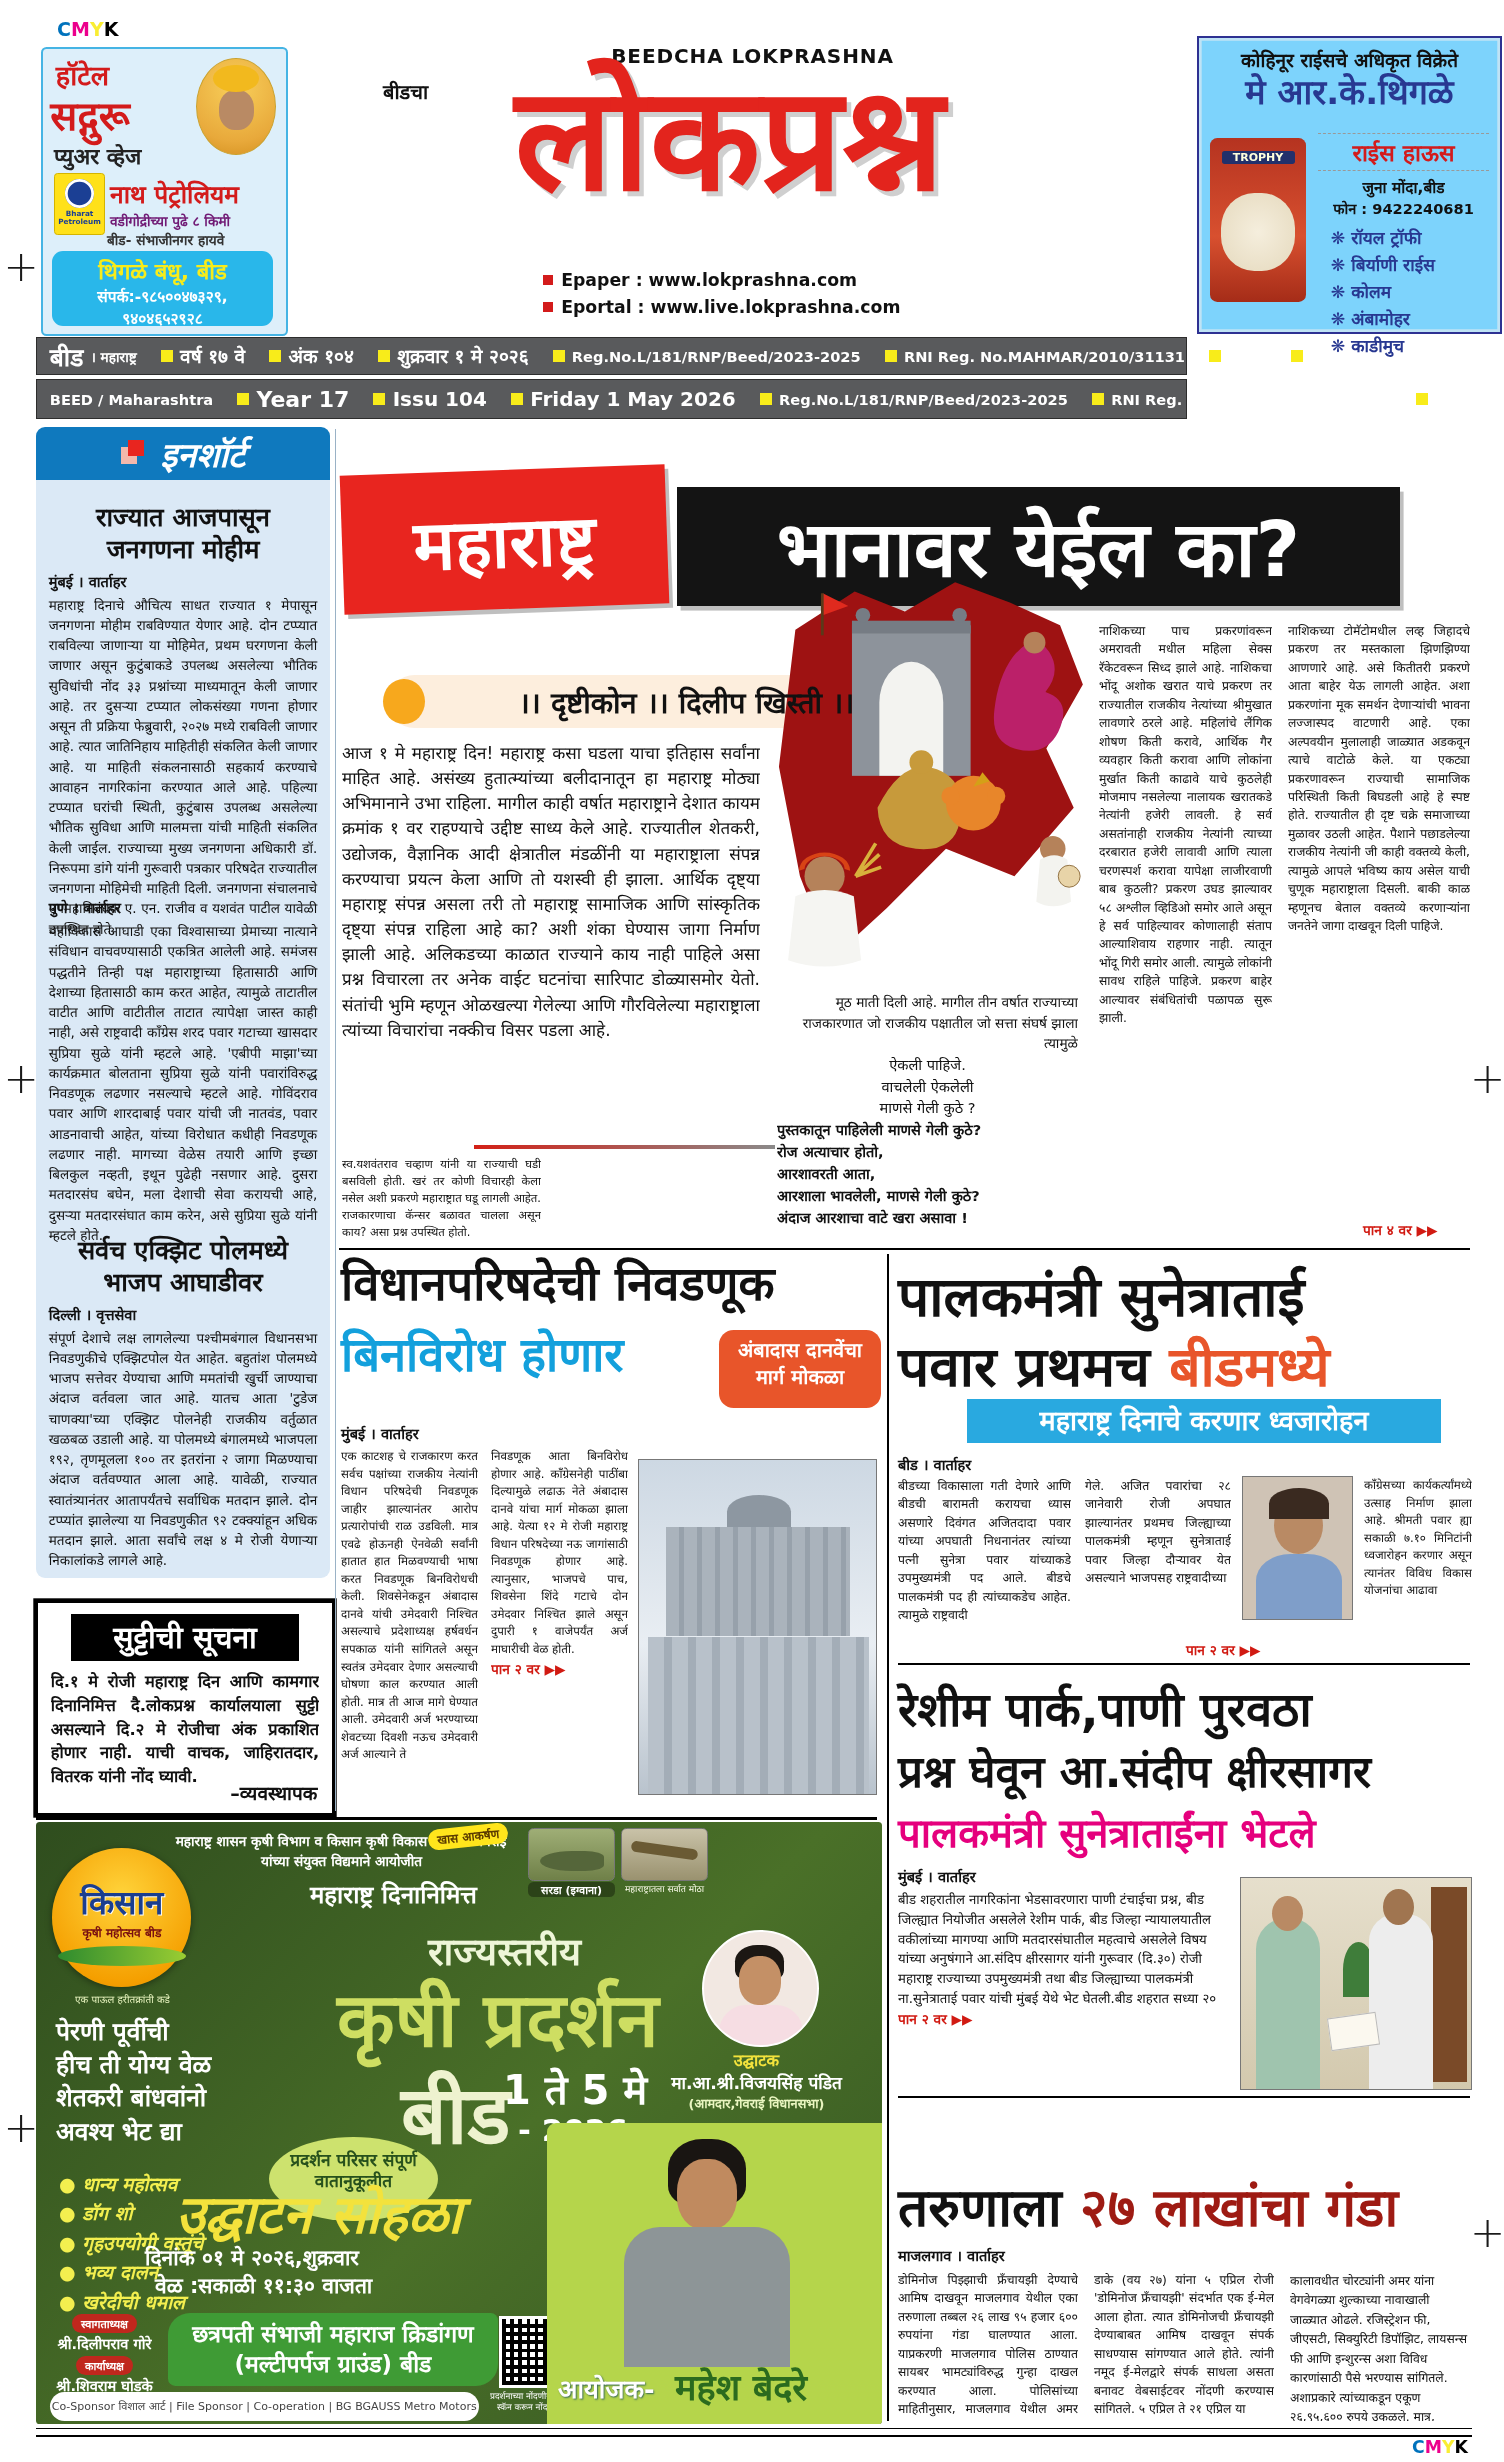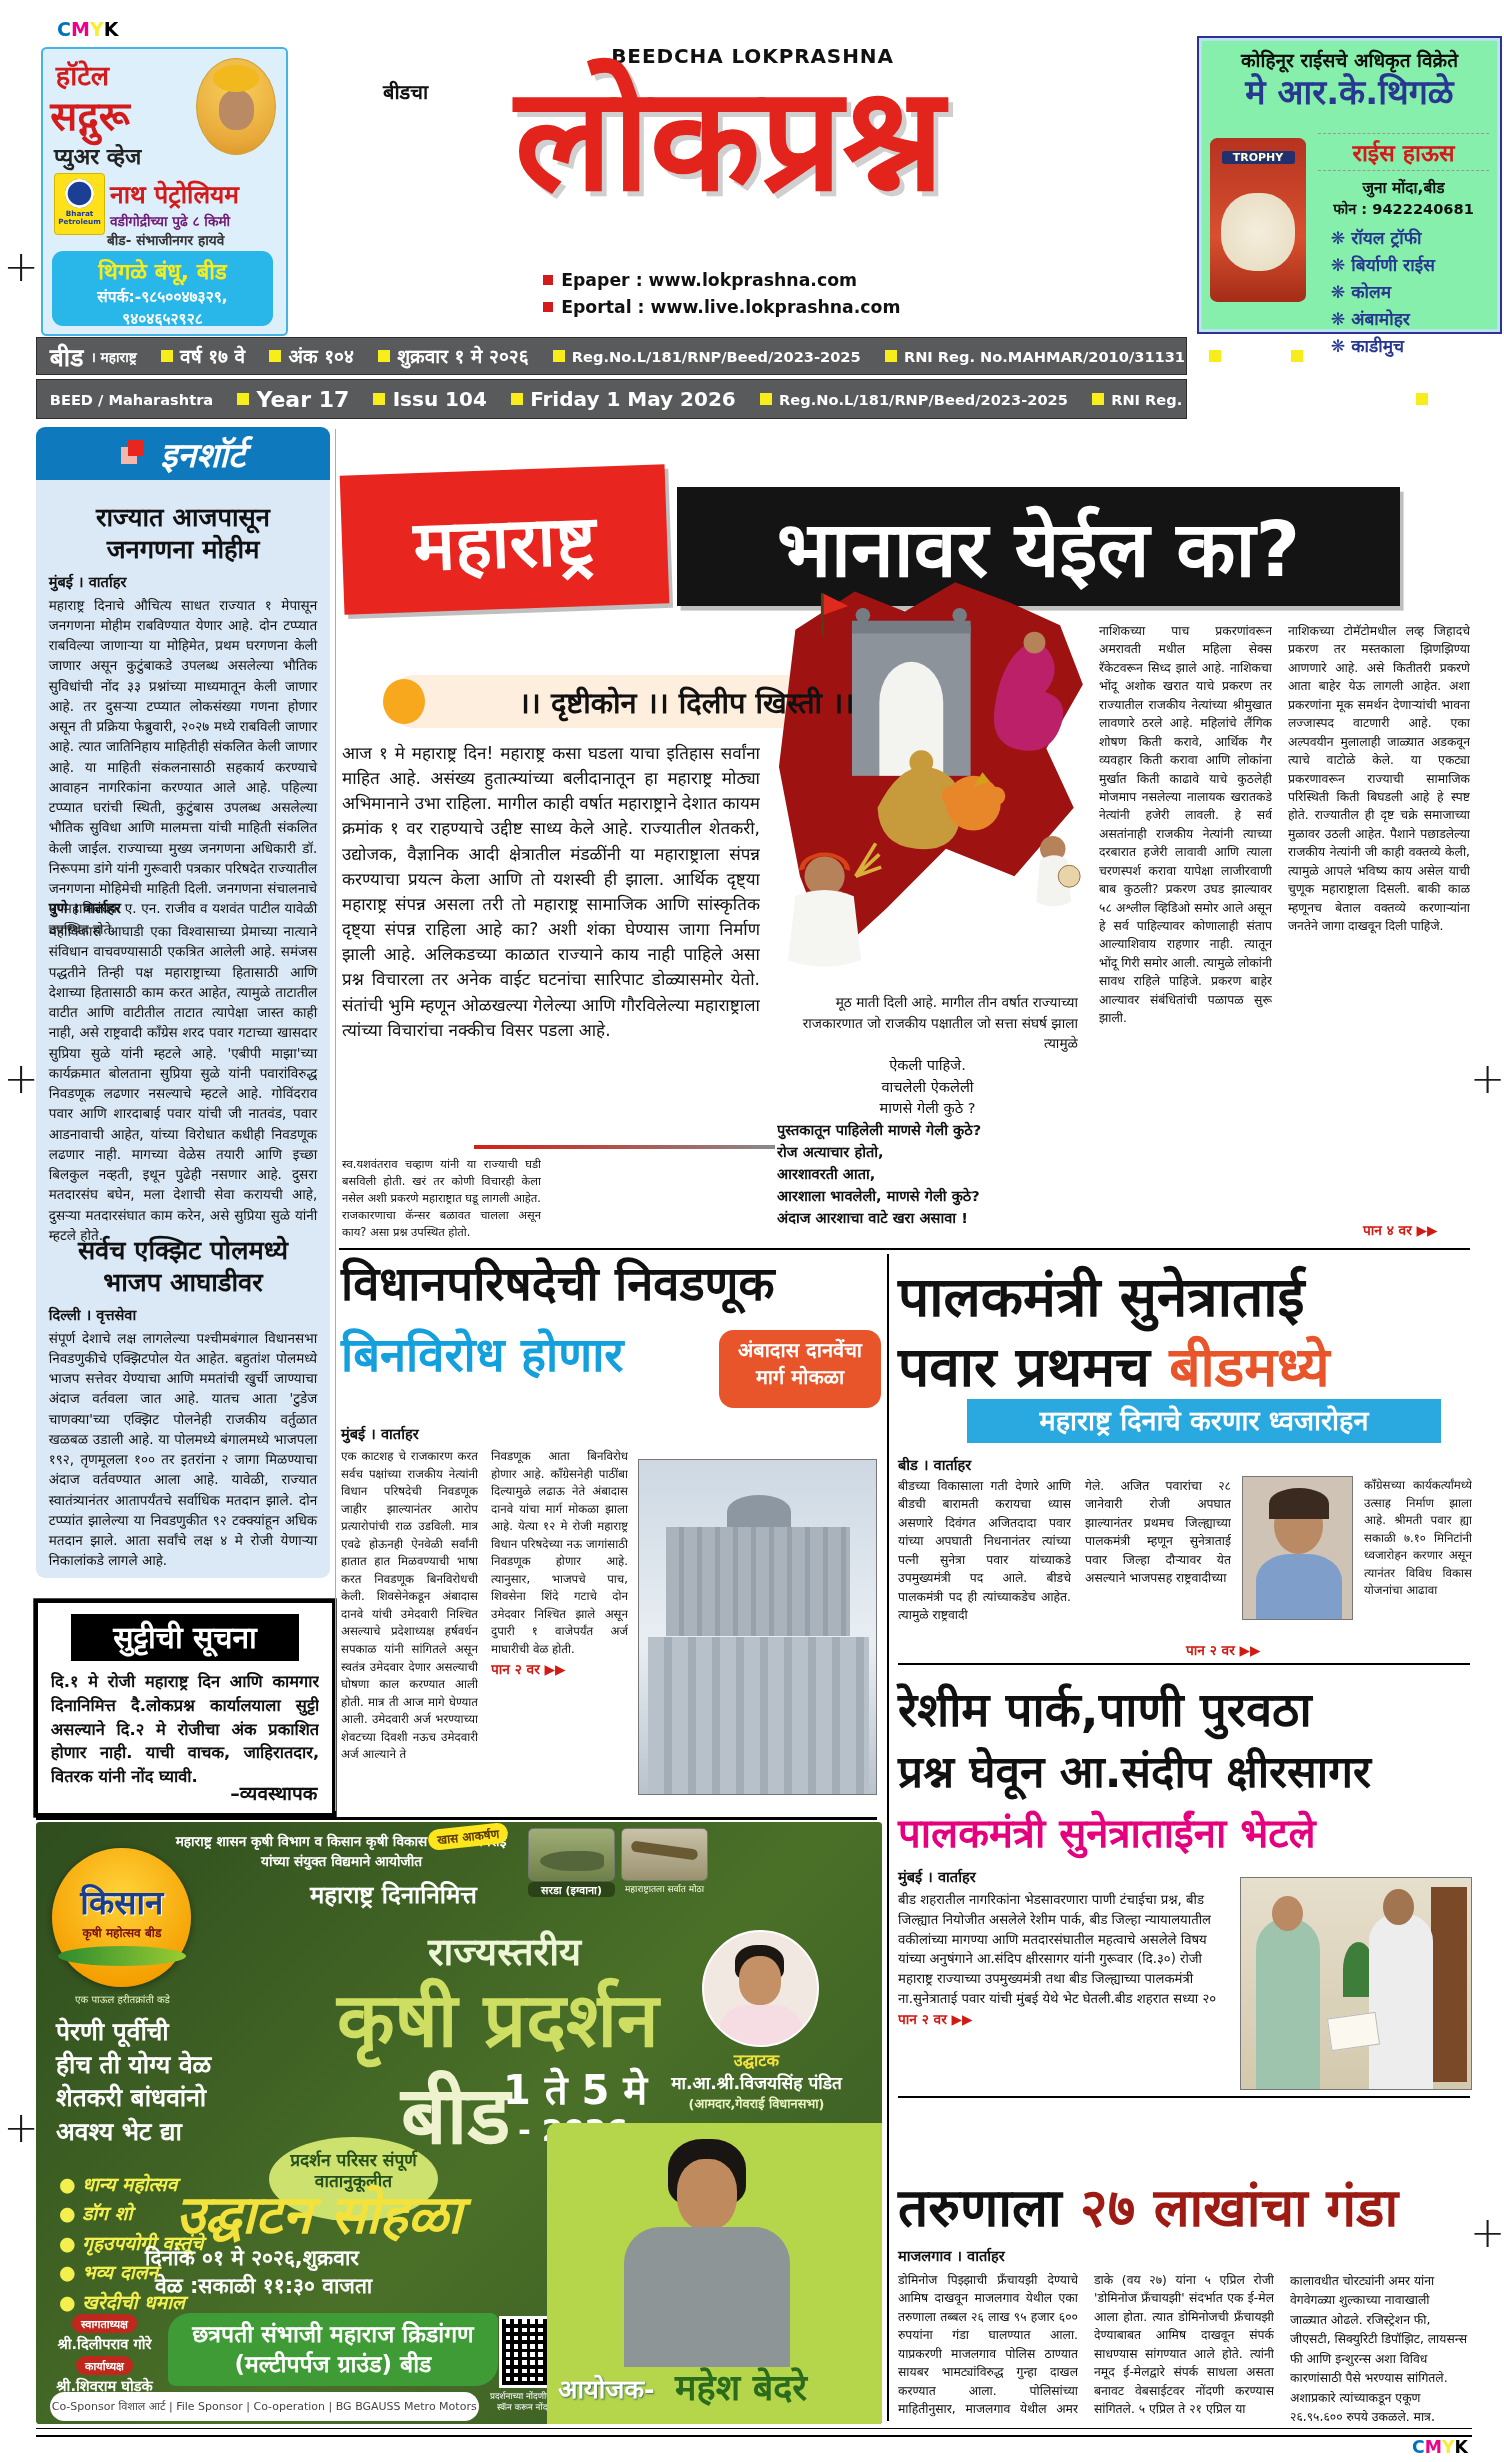--- a/index.html
+++ b/index.html
@@ -6,21 +6,21 @@
   body{font-family:"DejaVu Sans",sans-serif;color:#111;}
   #page{position:relative;width:1505px;height:2462px;background:#fff;overflow:hidden;}
   .abs{position:absolute;}
   .b{font-weight:bold;}
   .ctr{text-align:center;}
   .j{text-align:justify;overflow:hidden;}
   .small{font-size:12.3px;line-height:1.5;}
   .plus{font-size:42px;font-weight:200;color:#1a1a1a;line-height:1;}
   
   .hotel{border:2.7px solid #45b4e4;background:#ddeffa;border-radius:5.5px;}
-  .rice{border:2.7px solid #2e3192;background:#86efac;box-shadow:0 0 0 2.7px #bfe3f5 inset;}
+  .rice{border:2.7px solid #2e3192;background:#7dd3fc;box-shadow:0 0 0 2.7px #bfe3f5 inset;}
   .riceitem{color:#283891;font-weight:bold;font-size:17.3px;line-height:1.55;}
   
   .bar{background:#595a5c;border:1.8px solid #2d2d2d;display:flex;align-items:center;gap:24px;color:#fff;padding:0 12.8px;box-sizing:border-box;}
   .bi{display:flex;align-items:center;gap:7.3px;white-space:nowrap;}
   .sq{width:12px;height:12px;background:#f8ec1a;display:inline-block;flex:0 0 auto;}
   
   .inshort-head{background:#0f79be;border-radius:9px 9px 0 0;color:#fff;display:flex;align-items:center;justify-content:center;gap:12.8px;}
   .inshort-body{background:#dbe9f6;border-radius:0 0 9px 9px;padding:9px 12.8px;box-sizing:border-box;overflow:hidden;}
   .is-head{font-size:25.5px;font-weight:bold;text-align:center;line-height:1.25;margin:12.8px 0 5.5px;}
   .is-by{font-weight:bold;font-size:14.6px;margin:1.8px 0 3.6px;}

